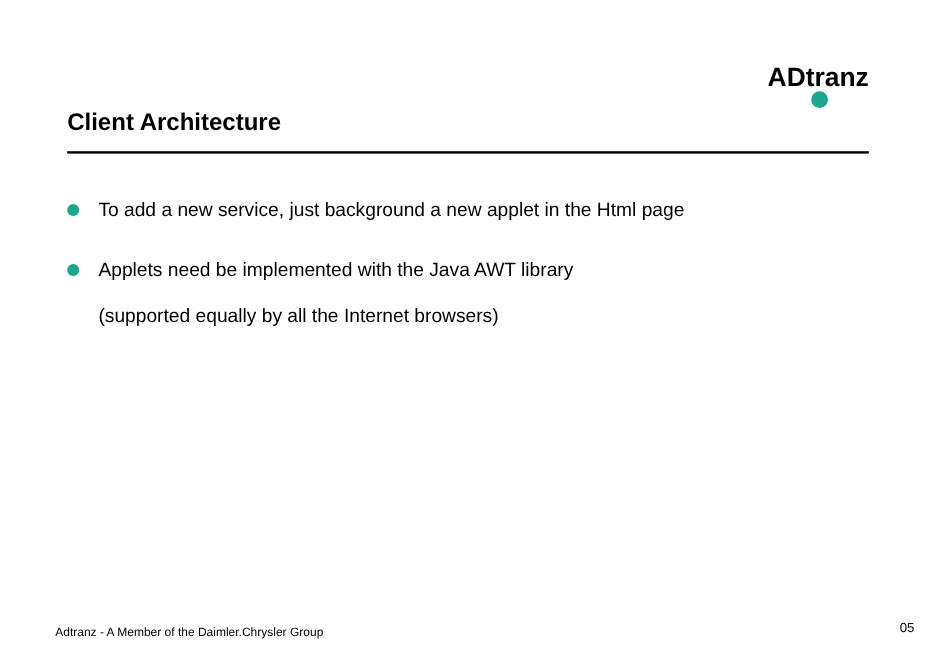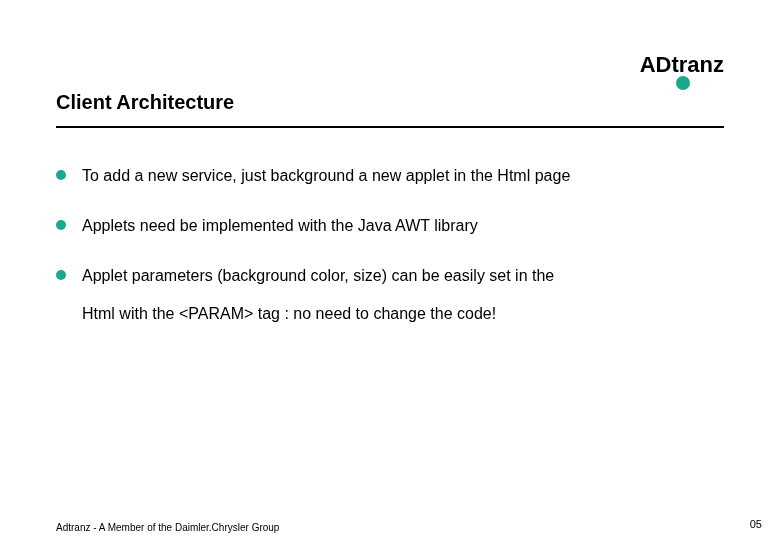--- a/index.html
+++ b/index.html
@@ -67,21 +67,21 @@
     height: 10px;
     background: #1aa88f;
     border-radius: 50%;
   }
   .bullet-line2 {
     display: block;
     margin-top: 14px;
   }
   .footer {
     position: absolute;
-    left: 56px;
+    left: 46px;
     bottom: 6px;
     font-size: 10px;
     color: #000;
     line-height: 1.2;
   }
   .page-num {
     position: absolute;
     right: 18px;
     bottom: 10px;
     font-size: 11px;
@@ -104,24 +104,21 @@
   </div>
 
   <hr class="divider">
 
   <ul class="bullets">
     <li>
       <span>To add a new service, just background a new applet in the Html page</span>
     </li>
     <li>
       <span>Applets need be implemented with the Java AWT library</span>
-    </li>
-    <li>
-      <span>Applet parameters (background color, size) can be easily set in the</span>
-      <span class="bullet-line2">Html with the &lt;PARAM&gt; tag : no need to change the code!</span>
+      <span class="bullet-line2">(supported equally by all the Internet browsers)</span>
     </li>
   </ul>
 
   <div class="footer">
     <div>Adtranz - A Member of the Daimler.Chrysler Group</div>
   </div>
 
   <div class="page-num">05</div>
 
 </div>

